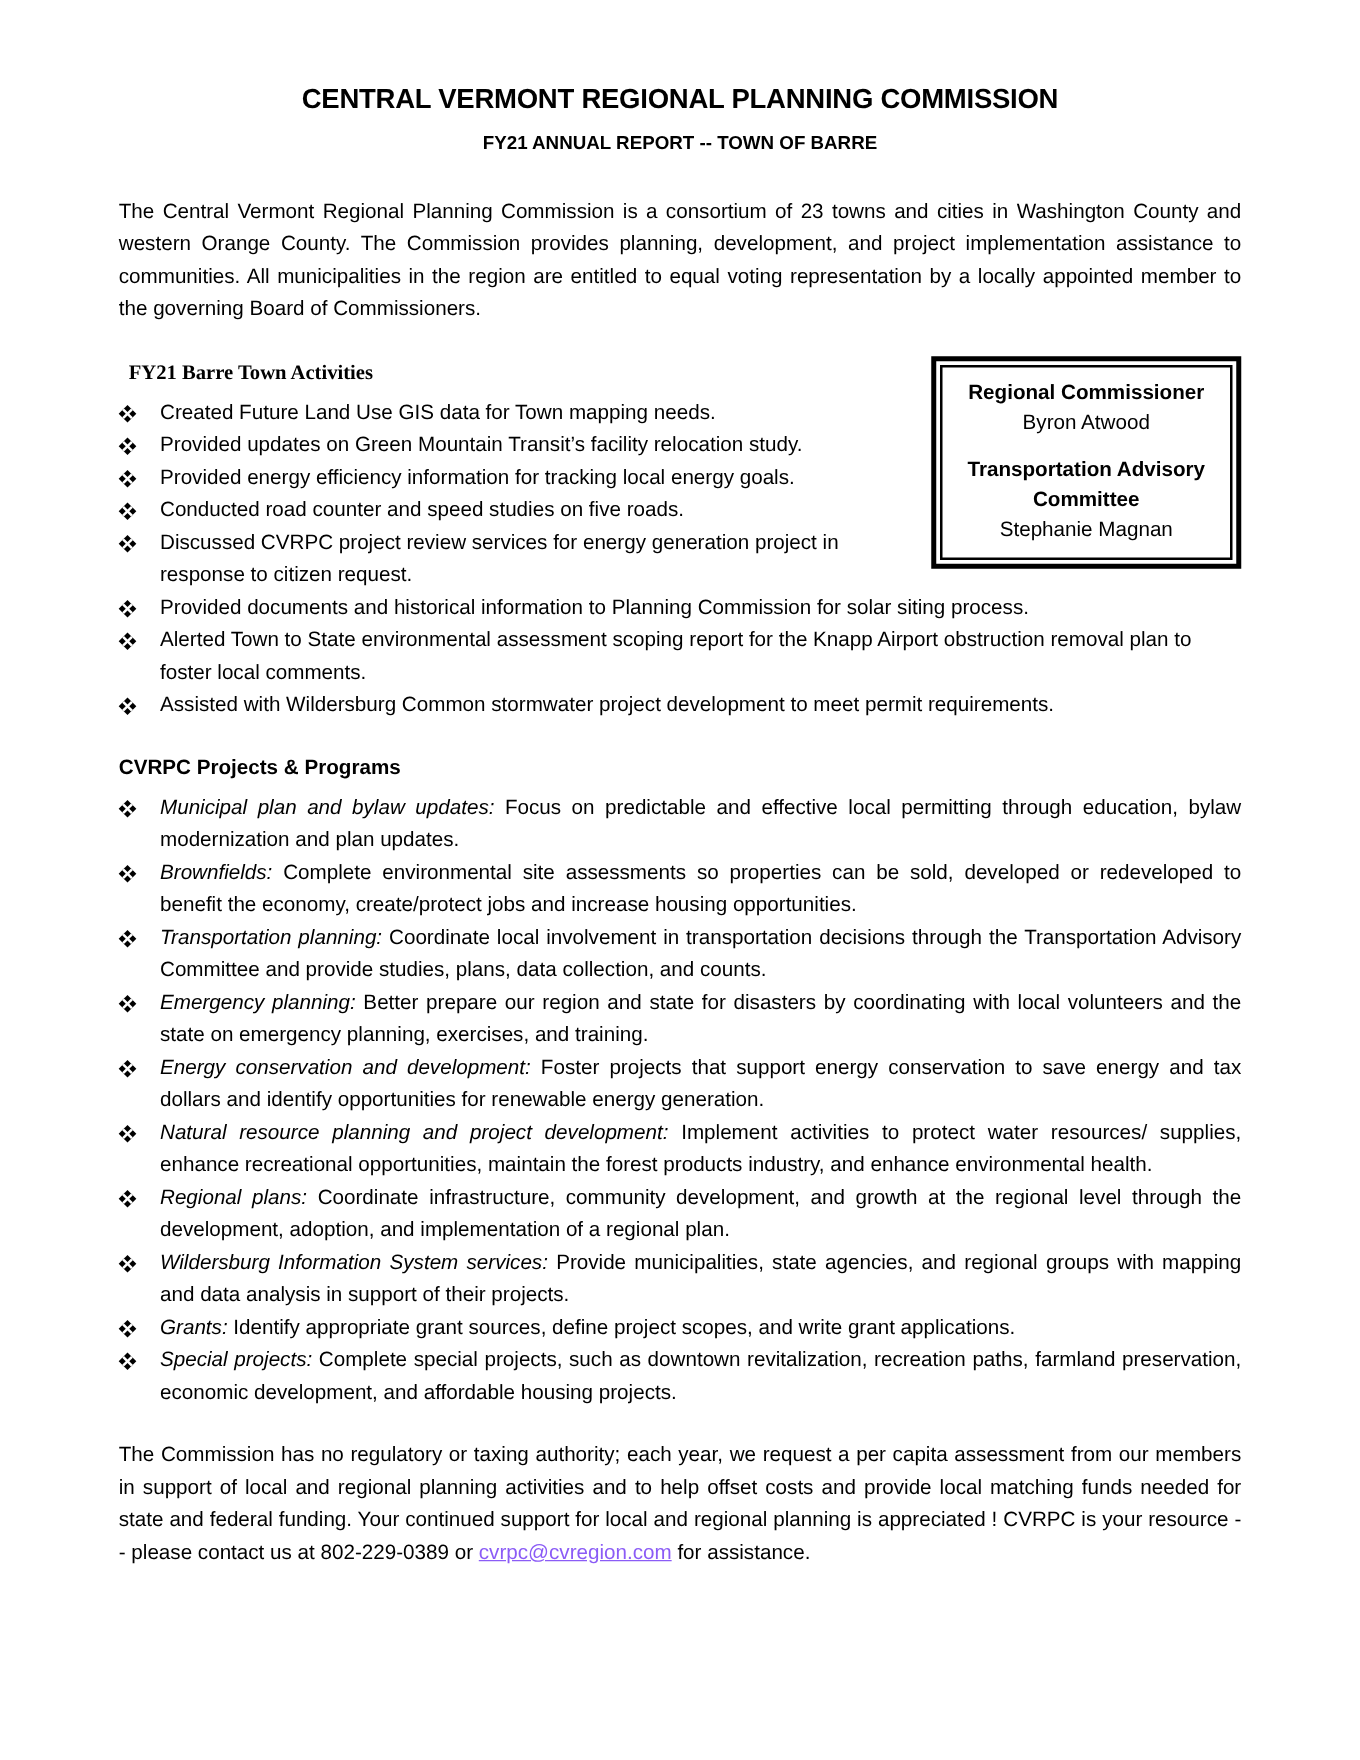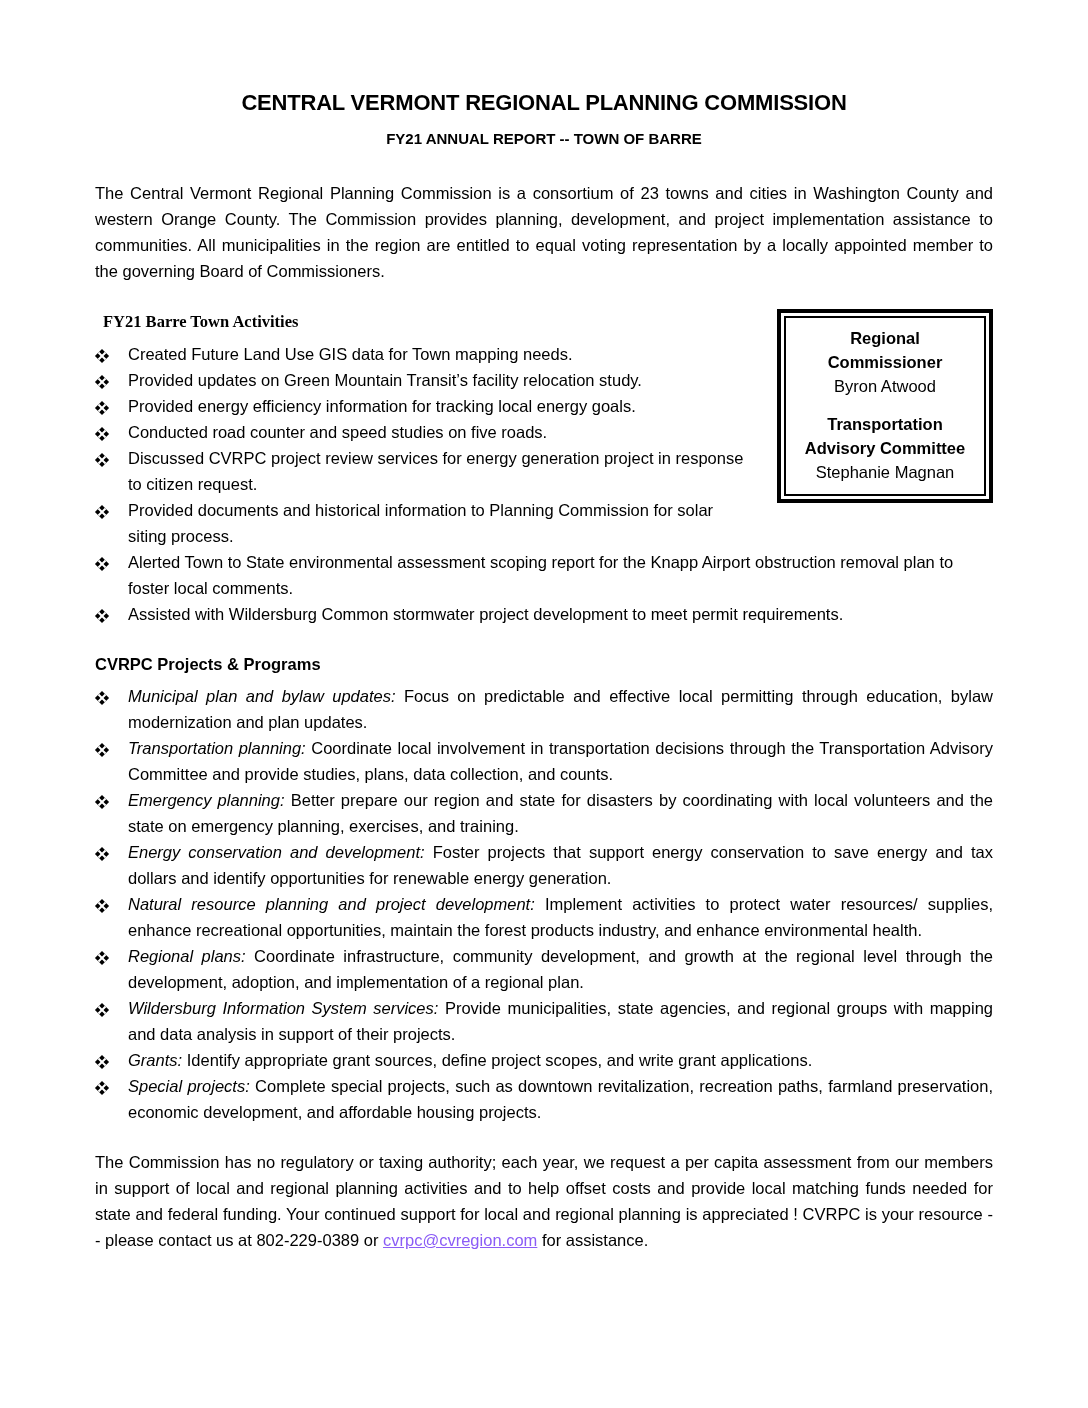--- a/index.html
+++ b/index.html
@@ -5,21 +5,21 @@
   * { box-sizing: border-box; }
   html, body { margin: 0; padding: 0; background: #ffffff; }
   .page {
     width: 1088px;
     height: 1408px;
     background: #ffffff;
     color: #000000;
     font-family: "Liberation Sans", sans-serif;
     font-size: 16.5px;
     line-height: 26px;
-    padding: 88px 95px 0 95px;
+    padding: 64px 95px 0 95px;
     overflow: hidden;
   }
   h1.doc-title {
     margin: 0;
     font-size: 22px;
     line-height: 30px;
     font-weight: bold;
     text-align: center;
     letter-spacing: -0.2px;
   }
@@ -62,21 +62,21 @@
     vertical-align: -1px;
     transform: rotate(45deg);
     background:
       linear-gradient(#fff, #fff) center / 100% 2px no-repeat,
       linear-gradient(#fff, #fff) center / 2px 100% no-repeat,
       #000;
   }
   .ital { font-style: italic; }
   aside.info-box {
     float: right;
-    width: 216px;
+    width: 248px;
     margin-left: 30px;
     margin-bottom: 10px;
     border: 4px solid #000000;
     padding: 3px;
     background: #ffffff;
   }
   .info-box-inner {
     border: 2px solid #000000;
     padding: 8px 6px 10px 6px;
     text-align: center;
@@ -141,20 +141,23 @@
     </div>
   </section>
 
   <section class="projects">
     <h3 class="section-heading">CVRPC Projects &amp; Programs</h3>
 
     <div class="bullet">
       <span class="marker"><span class="dmd"></span></span><span class="ital">Municipal plan and bylaw updates:</span><span> Focus on predictable and effective local permitting through education, bylaw modernization and plan updates.</span>
     </div>
     <div class="bullet">
+      <span class="marker"><span class="dmd"></span></span><span class="ital">Brownfields:</span><span> Complete environmental site assessments so properties can be sold, developed or redeveloped to benefit the economy, create/protect jobs and increase housing opportunities.</span>
+    </div>
+    <div class="bullet">
       <span class="marker"><span class="dmd"></span></span><span class="ital">Transportation planning:</span><span> Coordinate local involvement in transportation decisions through the Transportation Advisory Committee and provide studies, plans, data collection, and counts.</span>
     </div>
     <div class="bullet">
       <span class="marker"><span class="dmd"></span></span><span class="ital">Emergency planning:</span><span> Better prepare our region and state for disasters by coordinating with local volunteers and the state on emergency planning, exercises, and training.</span>
     </div>
     <div class="bullet">
       <span class="marker"><span class="dmd"></span></span><span class="ital">Energy conservation and development:</span><span> Foster projects that support energy conservation to save energy and tax dollars and identify opportunities for renewable energy generation.</span>
     </div>
     <div class="bullet">
       <span class="marker"><span class="dmd"></span></span><span class="ital">Natural resource planning and project development:</span><span> Implement activities to protect water resources/ supplies, enhance recreational opportunities, maintain the forest products industry, and enhance environmental health.</span>

